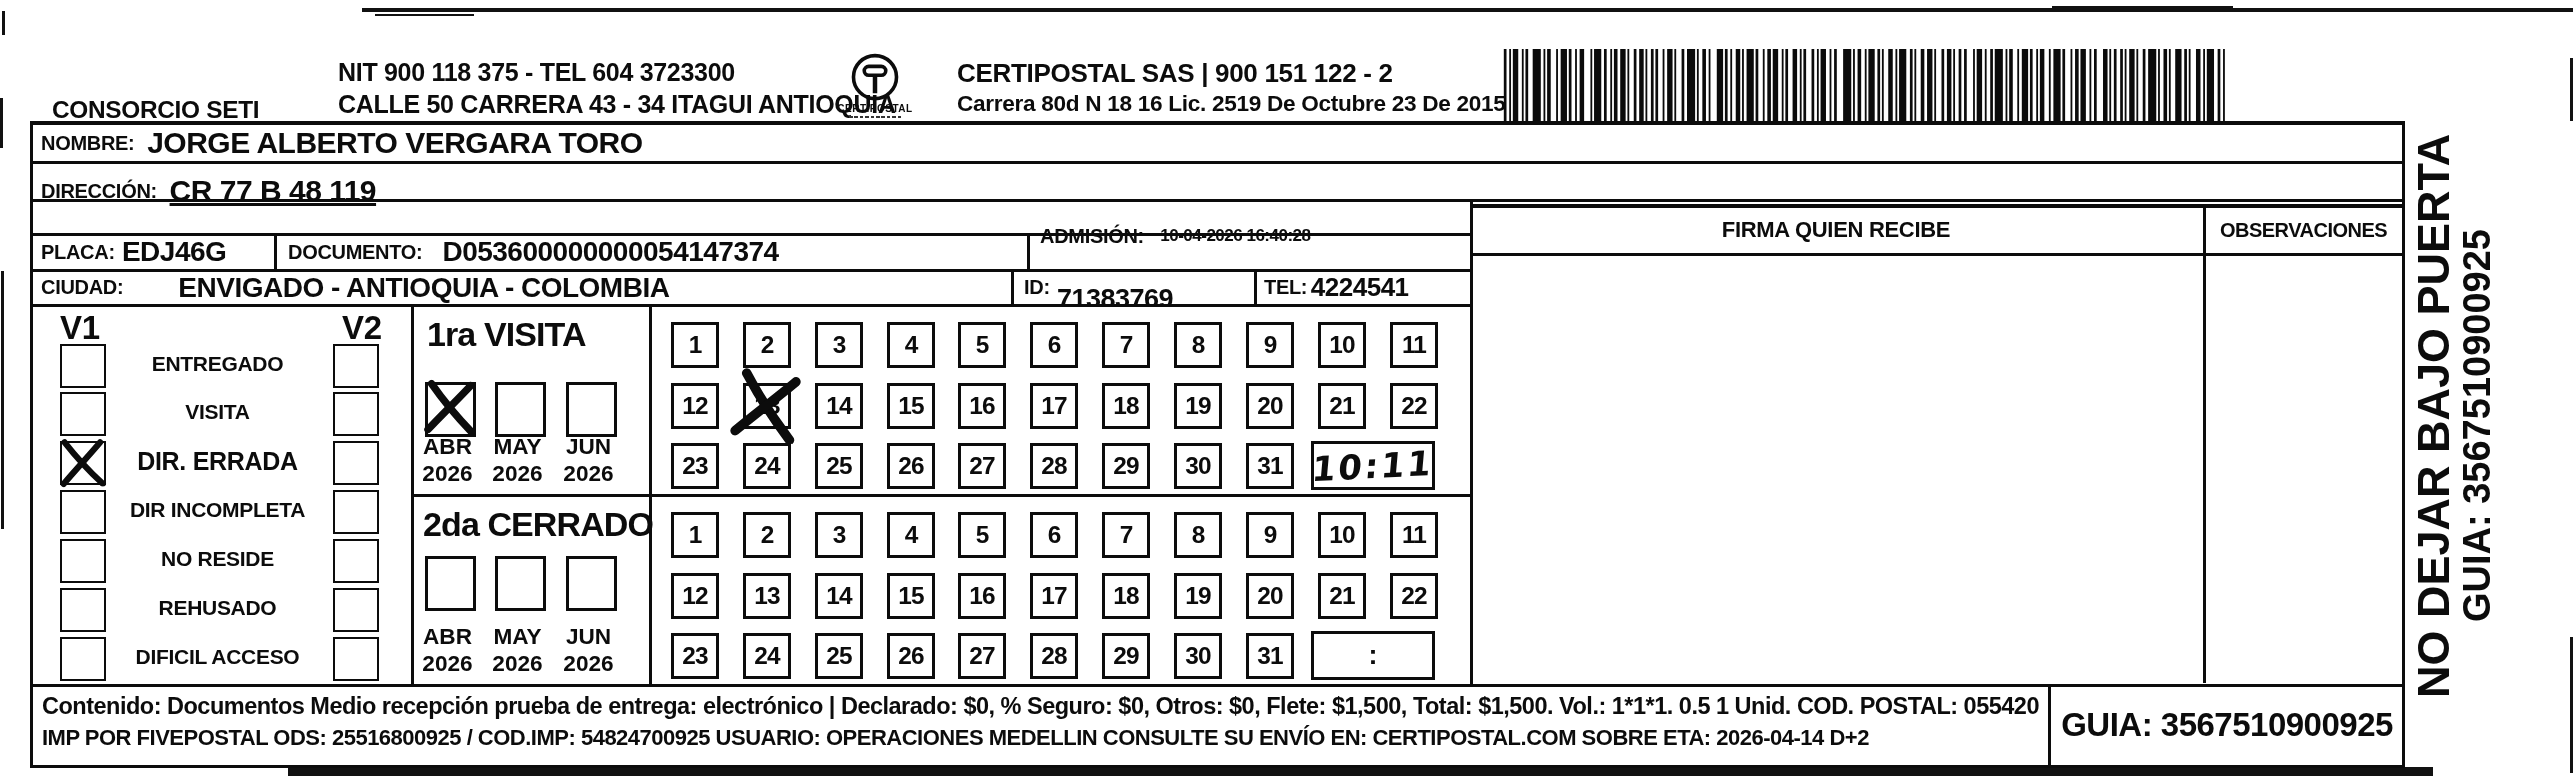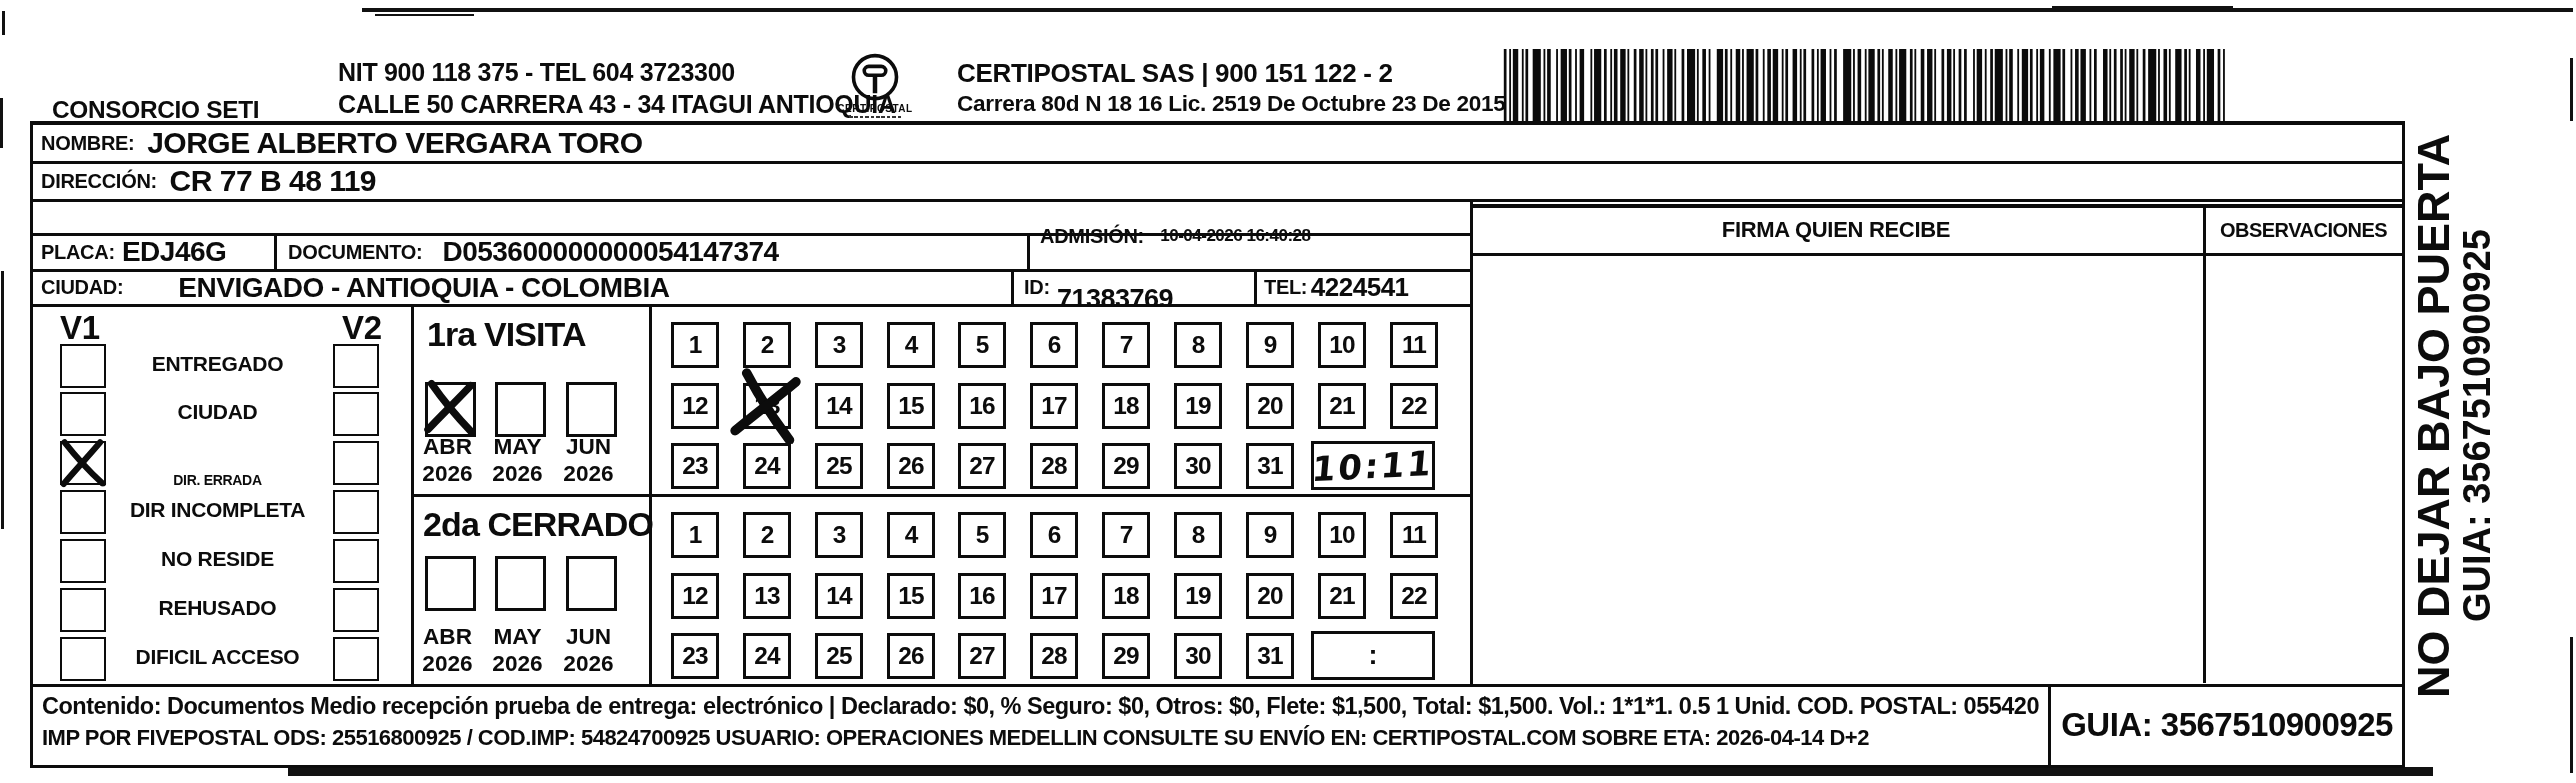--- a/index.html
+++ b/index.html
@@ -189,21 +189,21 @@
   <div class="vl" style="left:411px;top:304px;height:380px;"></div>
   <div class="vl" style="left:649px;top:304px;height:380px;"></div>
   <div class="vl" style="left:1470px;top:199px;height:485px;"></div>
   <div class="vl" style="left:2203px;top:204px;height:479px;"></div>
   <div class="vl" style="left:2048px;top:684px;height:81px;"></div>
 
   <div class="row" style="left:41px;top:125px;width:1411px;height:36px;">
     <span class="lbl">NOMBRE:</span>
     <span class="val" style="font-size:30px;">JORGE ALBERTO VERGARA TORO</span>
   </div>
-  <div class="row" style="left:41px;top:163px;width:1411px;height:36px;">
+  <div class="row" style="left:41px;top:173px;width:1411px;height:36px;text-decoration:underline;">
     <span class="lbl">DIRECCIÓN:</span>
     <span class="val" style="font-size:30px;">CR 77 B 48 119</span>
   </div>
   <div class="row" style="left:41px;top:235px;width:231px;height:34px;">
     <span class="lbl">PLACA:</span>
     <span class="val" style="margin-left:7.2px;">EDJ46G</span>
   </div>
   <div class="row" style="left:288px;top:235px;width:737px;height:34px;">
     <span class="lbl">DOCUMENTO:</span>
     <span class="val" style="margin-left:20px;">D053600000000054147374</span>
@@ -242,24 +242,24 @@
   <div class="fineprint" style="left:42px;top:725px;font-size:22px;">IMP POR FIVEPOSTAL ODS: 25516800925 / COD.IMP: 54824700925 USUARIO: OPERACIONES MEDELLIN CONSULTE SU ENVÍO EN: CERTIPOSTAL.COM SOBRE ETA: 2026-04-14 D+2</div>
   <div class="hdr-band-lbl" style="left:2051px;top:686px;width:352px;height:77px;font-size:33px;font-weight:600;letter-spacing:-0.5px;">GUIA: 3567510900925</div>
 
   <div class="side-rot" style="left:2409px;top:160px;height:511px;width:49px;font-size:45px;font-weight:bold;letter-spacing:0px;">NO DEJAR BAJO PUERTA</div>
   <div class="side-rot" style="left:2456px;top:217px;height:418px;width:42px;font-size:38px;font-weight:600;">GUIA: 3567510900925</div>
 
 <div class="chkbox-gen" style="position: absolute; left: 60px; top: 344px; width: 42px; height: 40px; border: 2.7px solid rgb(12, 12, 12);"></div>
     <div style="position: absolute; left: 109px; top: 344px; width: 217px; height: 40px; display: flex; align-items: center; justify-content: center; font-weight: bold; font-size: 21px; letter-spacing: -0.3px;">ENTREGADO</div>
     <div style="position: absolute; left: 333px; top: 344px; width: 42px; height: 40px; border: 2.7px solid rgb(12, 12, 12);"></div>
     <div class="chkbox-gen" style="position: absolute; left: 60px; top: 392px; width: 42px; height: 40px; border: 2.7px solid rgb(12, 12, 12);"></div>
-    <div style="position: absolute; left: 109px; top: 392px; width: 217px; height: 40px; display: flex; align-items: center; justify-content: center; font-weight: bold; font-size: 21px; letter-spacing: -0.3px;">CIUDAD</div>
+    <div style="position: absolute; left: 109px; top: 392px; width: 217px; height: 40px; display: flex; align-items: center; justify-content: center; font-weight: bold; font-size: 21px; letter-spacing: -0.3px;">VISITA</div>
     <div style="position: absolute; left: 333px; top: 392px; width: 42px; height: 40px; border: 2.7px solid rgb(12, 12, 12);"></div>
     <div class="chkbox-gen" style="position: absolute; left: 60px; top: 441px; width: 42px; height: 40px; border: 2.7px solid rgb(12, 12, 12);"></div>
-    <div style="position: absolute; left: 109px; top: 441px; width: 217px; height: 40px; display: flex; align-items: center; justify-content: center; font-weight: bold; font-size: 14px; letter-spacing: -0.3px; margin-top: 19px;">DIR. ERRADA</div>
+    <div style="position: absolute; left: 109px; top: 441px; width: 217px; height: 40px; display: flex; align-items: center; justify-content: center; font-weight: bold; font-size: 25px; letter-spacing: -0.3px;">DIR. ERRADA</div>
     <div style="position: absolute; left: 333px; top: 441px; width: 42px; height: 40px; border: 2.7px solid rgb(12, 12, 12);"></div>
     <svg viewBox="0 0 40 40" width="49" height="49" class="xmark" style="left: 58px; top: 438px; transform: rotate(-2deg);">
       <path d="M6 3 C14 14,26 28,36 38" stroke="#0c0c0c" stroke-width="5" fill="none" stroke-linecap="round"></path>
                  <path d="M35 4 C26 14,13 27,4 37" stroke="#0c0c0c" stroke-width="5" fill="none" stroke-linecap="round"></path>
     </svg>
     <div class="chkbox-gen" style="position: absolute; left: 60px; top: 490px; width: 42px; height: 40px; border: 2.7px solid rgb(12, 12, 12);"></div>
     <div style="position: absolute; left: 109px; top: 490px; width: 217px; height: 40px; display: flex; align-items: center; justify-content: center; font-weight: bold; font-size: 21px; letter-spacing: -0.3px;">DIR INCOMPLETA</div>
     <div style="position: absolute; left: 333px; top: 490px; width: 42px; height: 40px; border: 2.7px solid rgb(12, 12, 12);"></div>
     <div class="chkbox-gen" style="position: absolute; left: 60px; top: 539px; width: 42px; height: 40px; border: 2.7px solid rgb(12, 12, 12);"></div>
     <div style="position: absolute; left: 109px; top: 539px; width: 217px; height: 40px; display: flex; align-items: center; justify-content: center; font-weight: bold; font-size: 21px; letter-spacing: -0.3px;">NO RESIDE</div>

